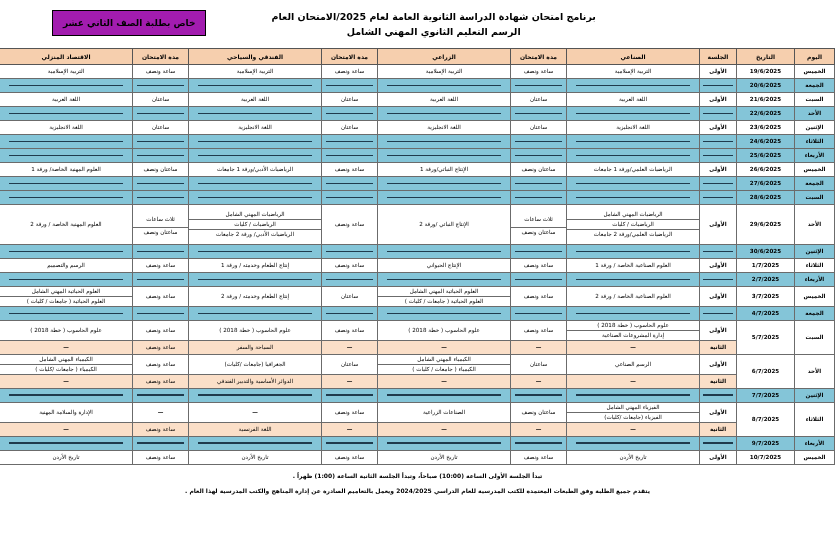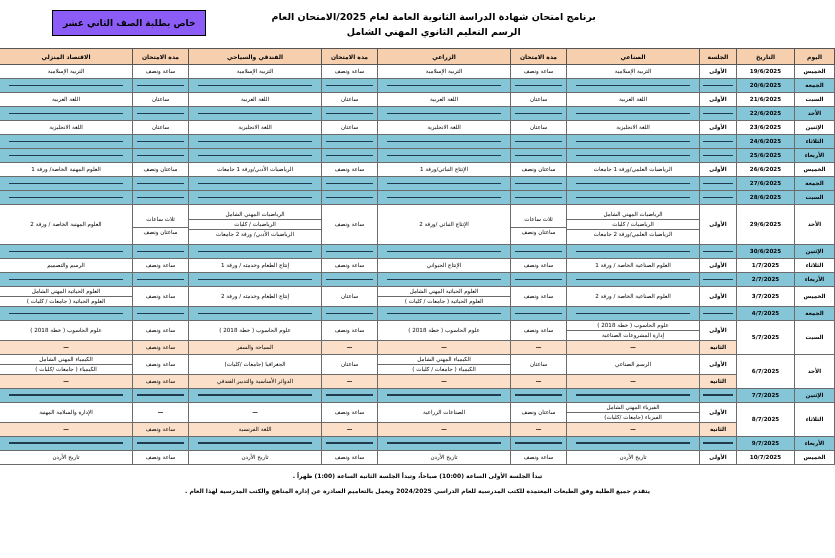--- a/index.html
+++ b/index.html
@@ -19,21 +19,21 @@
     padding:8px 24px 4px 24px;height:44px;box-sizing:border-box;
   }
   .titles{flex:1;text-align:center;margin-top:2px;}
   .title-main{font-size:9.5px;font-weight:bold;line-height:1.5;white-space:nowrap;}
   .title-sub{font-size:9.5px;font-weight:bold;line-height:1.7;white-space:nowrap;}
   .badge{
     border:1.4px solid #000;
     padding:7px 10px;
     font-size:9px;font-weight:bold;
     white-space:nowrap;
-    background:#8b5cf6;
+    background:#a21caf;
     margin-top:2px;
     margin-left:28px;
   }
   .spacer-left{width:150px;}
 
   
   table.sched{
     border-collapse:collapse;
     width:805px;
     margin:4px auto 0 auto;

